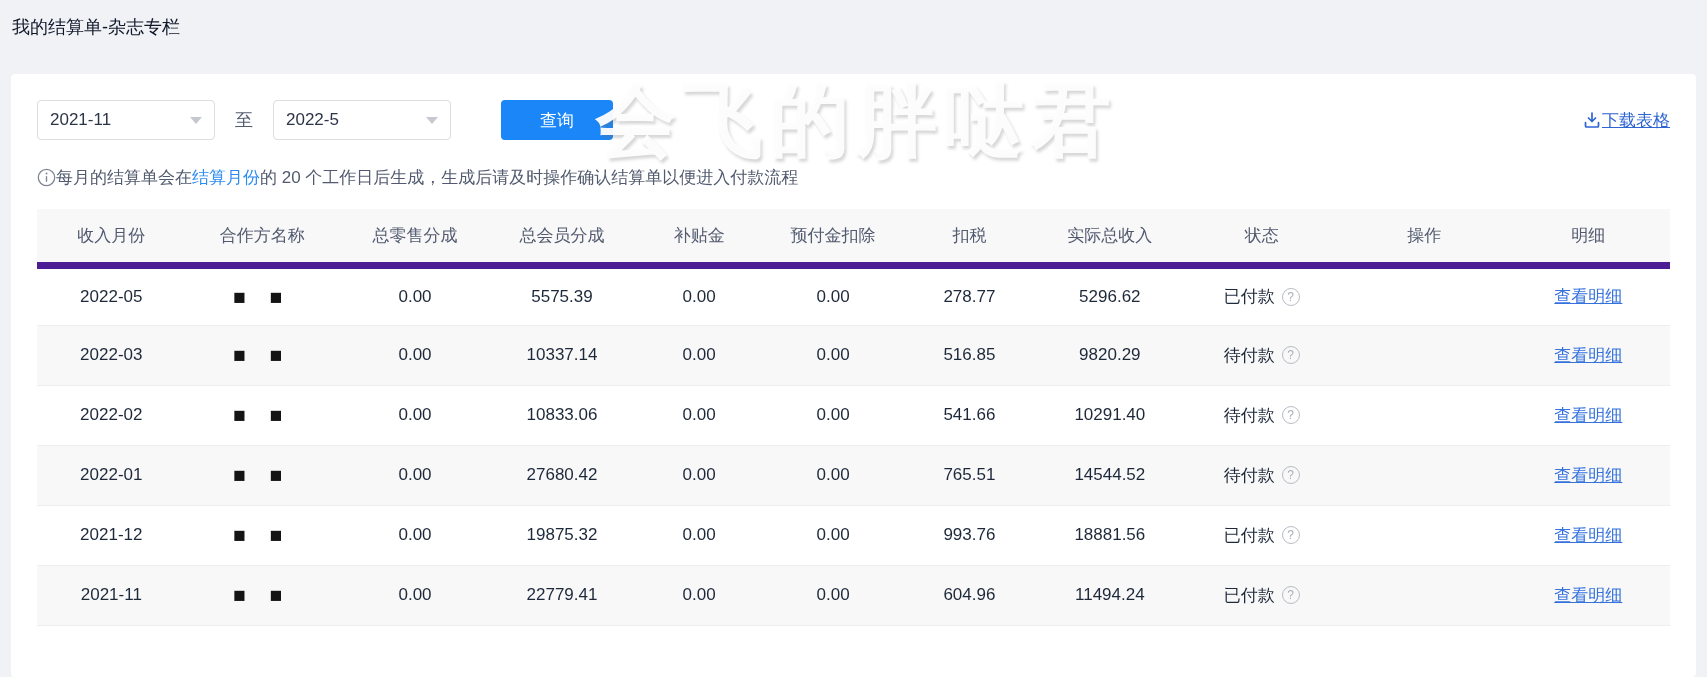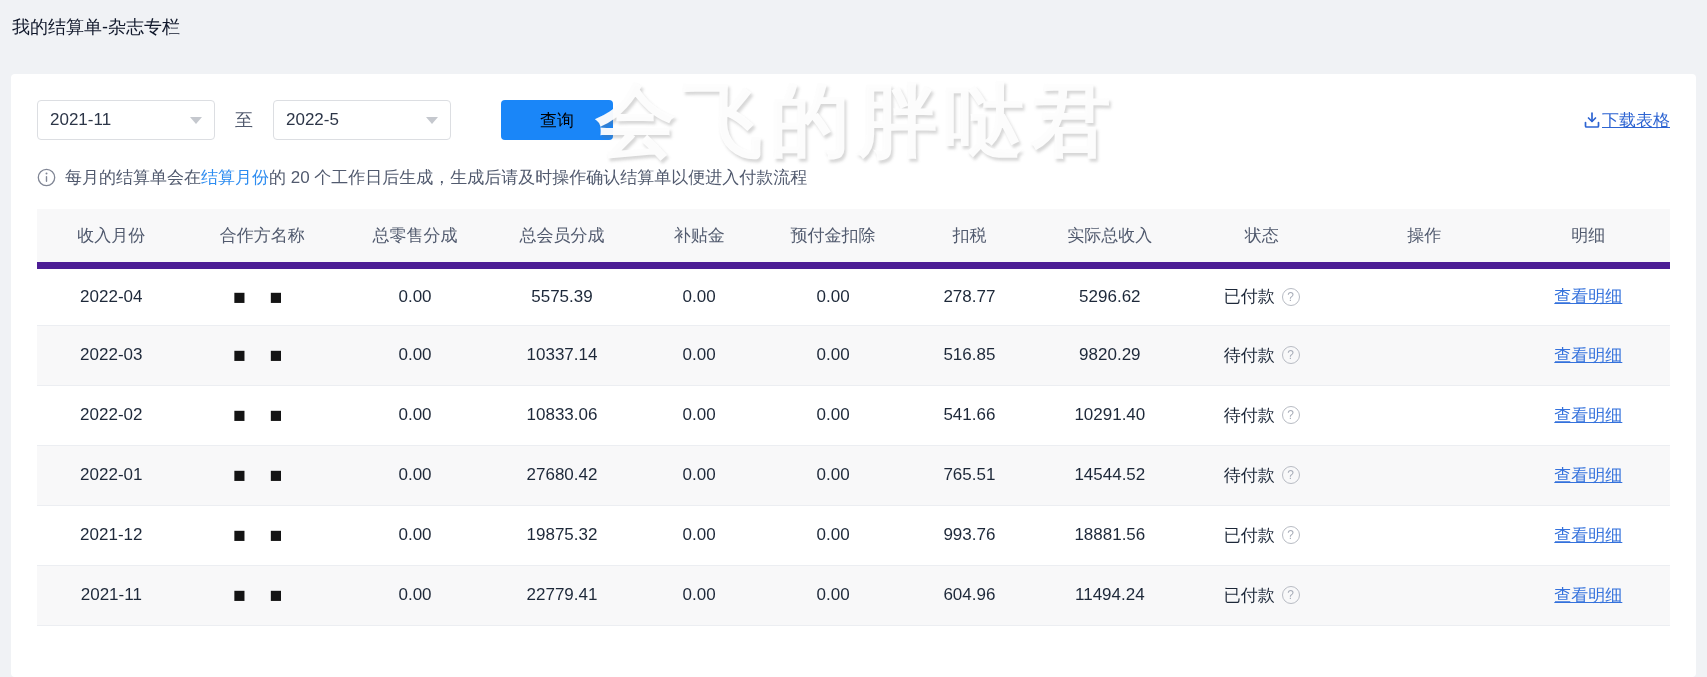--- a/index.html
+++ b/index.html
@@ -28,31 +28,31 @@
     display:flex; align-items:center; justify-content:space-between;
     padding:0 12px; font-size:17px; color:#2c3547; cursor:pointer;
   }
   .caret-down {
     width:0; height:0; border-left:6px solid transparent;
     border-right:6px solid transparent; border-top:7px solid #c5c8ce;
   }
   .to-label { margin:0 20px; font-size:18px; color:#515a6e; }
   .query-btn {
     margin-left:50px; width:112px; height:40px; border:none; border-radius:4px;
-    background:#1a86f8; color:#000000; font-size:17px; cursor:pointer;
+    background:#1a86f8; color:#ffffff; font-size:17px; cursor:pointer;
     font-family:inherit;
   }
   .download-link {
     margin-left:auto; display:flex; align-items:center; 
     color:#2d64d2; font-size:17px; cursor:pointer; text-decoration:none;
   }
   .download-link .dl-text { text-decoration:underline; }
 
   
-  .notice { margin-top:26px; display:flex; align-items:center; gap:9px; font-size:17px; color:#515a6e; }
+  .notice { margin-top:26px; display:flex; align-items:center; font-size:17px; color:#515a6e; }
   .notice a { color:#2d8cf0; text-decoration:none; cursor:pointer; }
 
   
   table { width:100%; border-collapse:collapse; margin-top:20px; table-layout:fixed; }
   thead th {
     background:#f8f8f9; color:#515a6e; font-weight:500; font-size:17px;
     height:56px; text-align:center; border-bottom:7px solid #4c1d95;
   }
   tbody td {
     height:60px; text-align:center; font-size:17px; color:#1d2839;
@@ -141,21 +141,21 @@
           <th>预付金扣除</th>
           <th>扣税</th>
           <th>实际总收入</th>
           <th>状态</th>
           <th>操作</th>
           <th>明细</th>
         </tr>
       </thead>
     <tbody id="table-body">
   <tr>
-    <td>2022-04</td>
+    <td>2022-05</td>
     <td class="partner-cell">■ ■</td>
     <td>0.00</td>
     <td>5575.39</td>
     <td>0.00</td>
     <td>0.00</td>
     <td>278.77</td>
     <td>5296.62</td>
     <td>
       <span class="status-wrap">
         <span>已付款</span>

